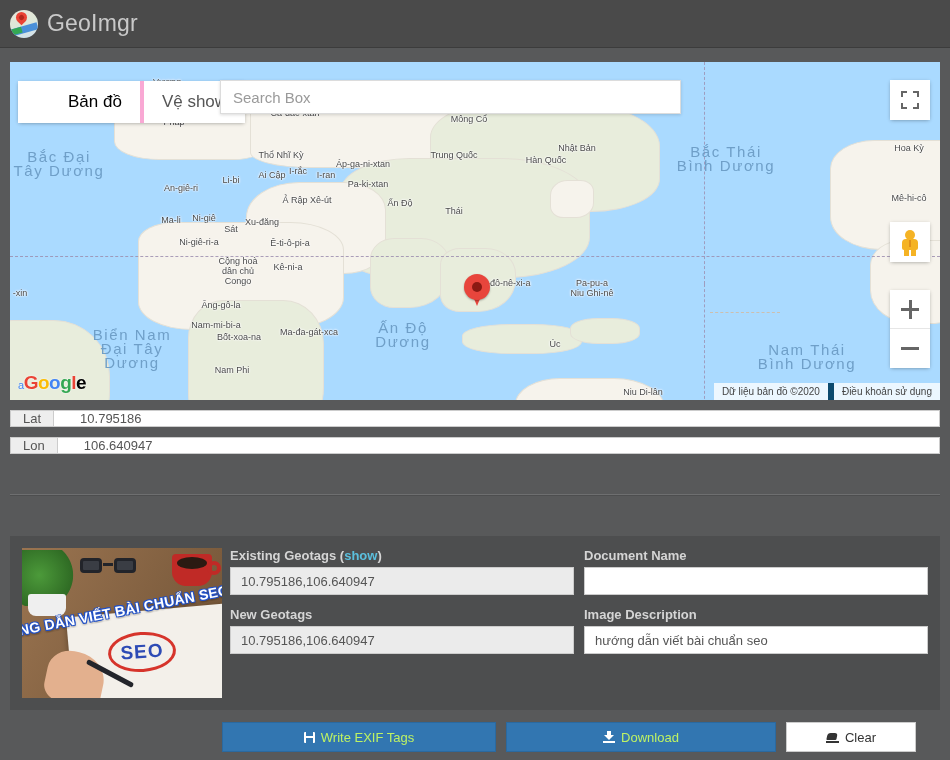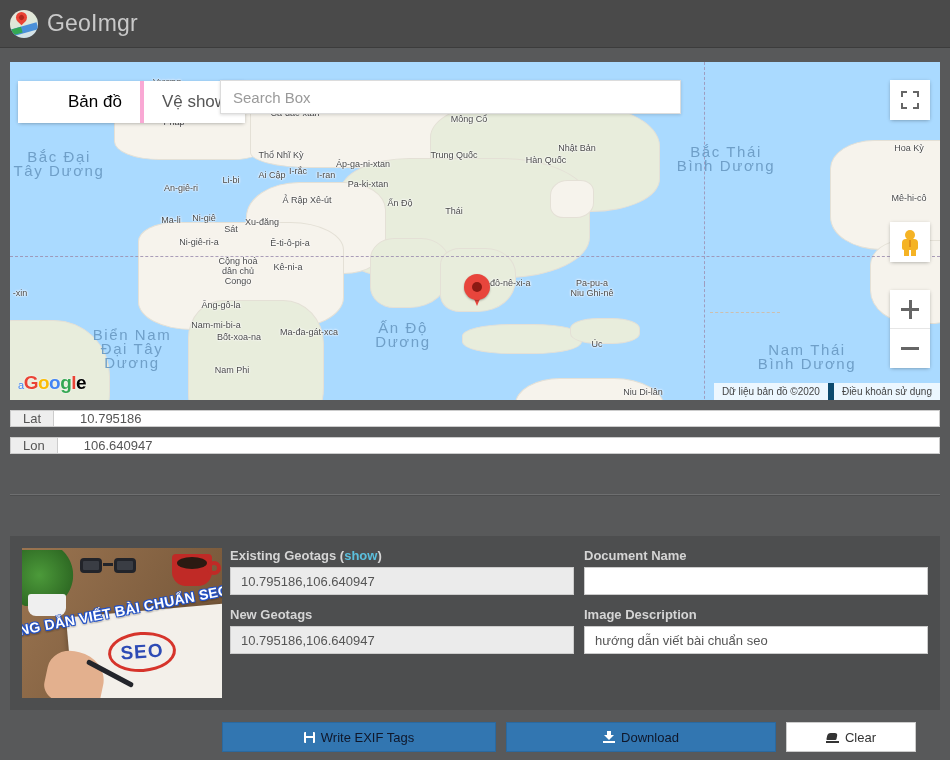--- a/index.html
+++ b/index.html
@@ -475,21 +475,21 @@
   }
   .btn {
     height: 30px;
     border: 1px solid transparent;
     font-size: 13px;
     display: flex; align-items: center; justify-content: center;
     gap: 6px;
     cursor: pointer;
     font-family: "Liberation Sans", sans-serif;
   }
-  .btn.primary { background: #3276b1; color: #0f172a; border-color: #2b699f; }
+  .btn.primary { background: #3276b1; color: #bef264; border-color: #2b699f; }
   .btn.light   { background: #fff; color: #333; border-color: #ccc; }
   .btn.b1 { flex: 0 0 274px; }
   .btn.b2 { flex: 0 0 270px; }
   .btn.b3 { flex: 0 0 130px; }
   .ic { display: inline-block; position: relative; }
 
   
   .ic-save { width: 11px; height: 11px; background: #fff; border-radius: 1px; }
   .ic-save::before {
     content:""; position:absolute; left:2px; top:0;
@@ -600,21 +600,21 @@
       <div class="mlabel" style="left: 280px; top: 181px;">Ê-ti-ô-pi-a</div>
       <div class="mlabel" style="left: 228px; top: 209px;">Cộng hoà<br>dân chủ<br>Congo</div>
       <div class="mlabel" style="left: 278px; top: 205px;">Kê-ni-a</div>
       <div class="mlabel" style="left: 211px; top: 243px;">Ăng-gô-la</div>
       <div class="mlabel" style="left: 206px; top: 263px;">Nam-mi-bi-a</div>
       <div class="mlabel" style="left: 229px; top: 275px;">Bốt-xoa-na</div>
       <div class="mlabel" style="left: 299px; top: 270px;">Ma-đa-gát-xca</div>
       <div class="mlabel" style="left: 222px; top: 308px;">Nam Phi</div>
       <div class="mlabel" style="left: 495px; top: 221px;">In-đô-nê-xi-a</div>
       <div class="mlabel" style="left: 582px; top: 226px;">Pa-pu-a<br>Niu Ghi-nê</div>
-      <div class="mlabel" style="left: 545px; top: 282px; margin-left: 42px;">Úc</div>
+      <div class="mlabel" style="left: 545px; top: 282px;">Úc</div>
       <div class="mlabel" style="left: 633px; top: 330px;">Niu Di-lân</div>
       <div class="mlabel" style="left: 899px; top: 86px;">Hoa Kỳ</div>
       <div class="mlabel" style="left: 899px; top: 136px;">Mê-hi-cô</div>
       <div class="mlabel" style="left: 10px; top: 231px;">-xin</div>
     </div>
 
   <div class="marker" style="left:467px; top:238px;">
     <div class="tail"></div>
     <div class="head"></div>
     <div class="dot"></div>

